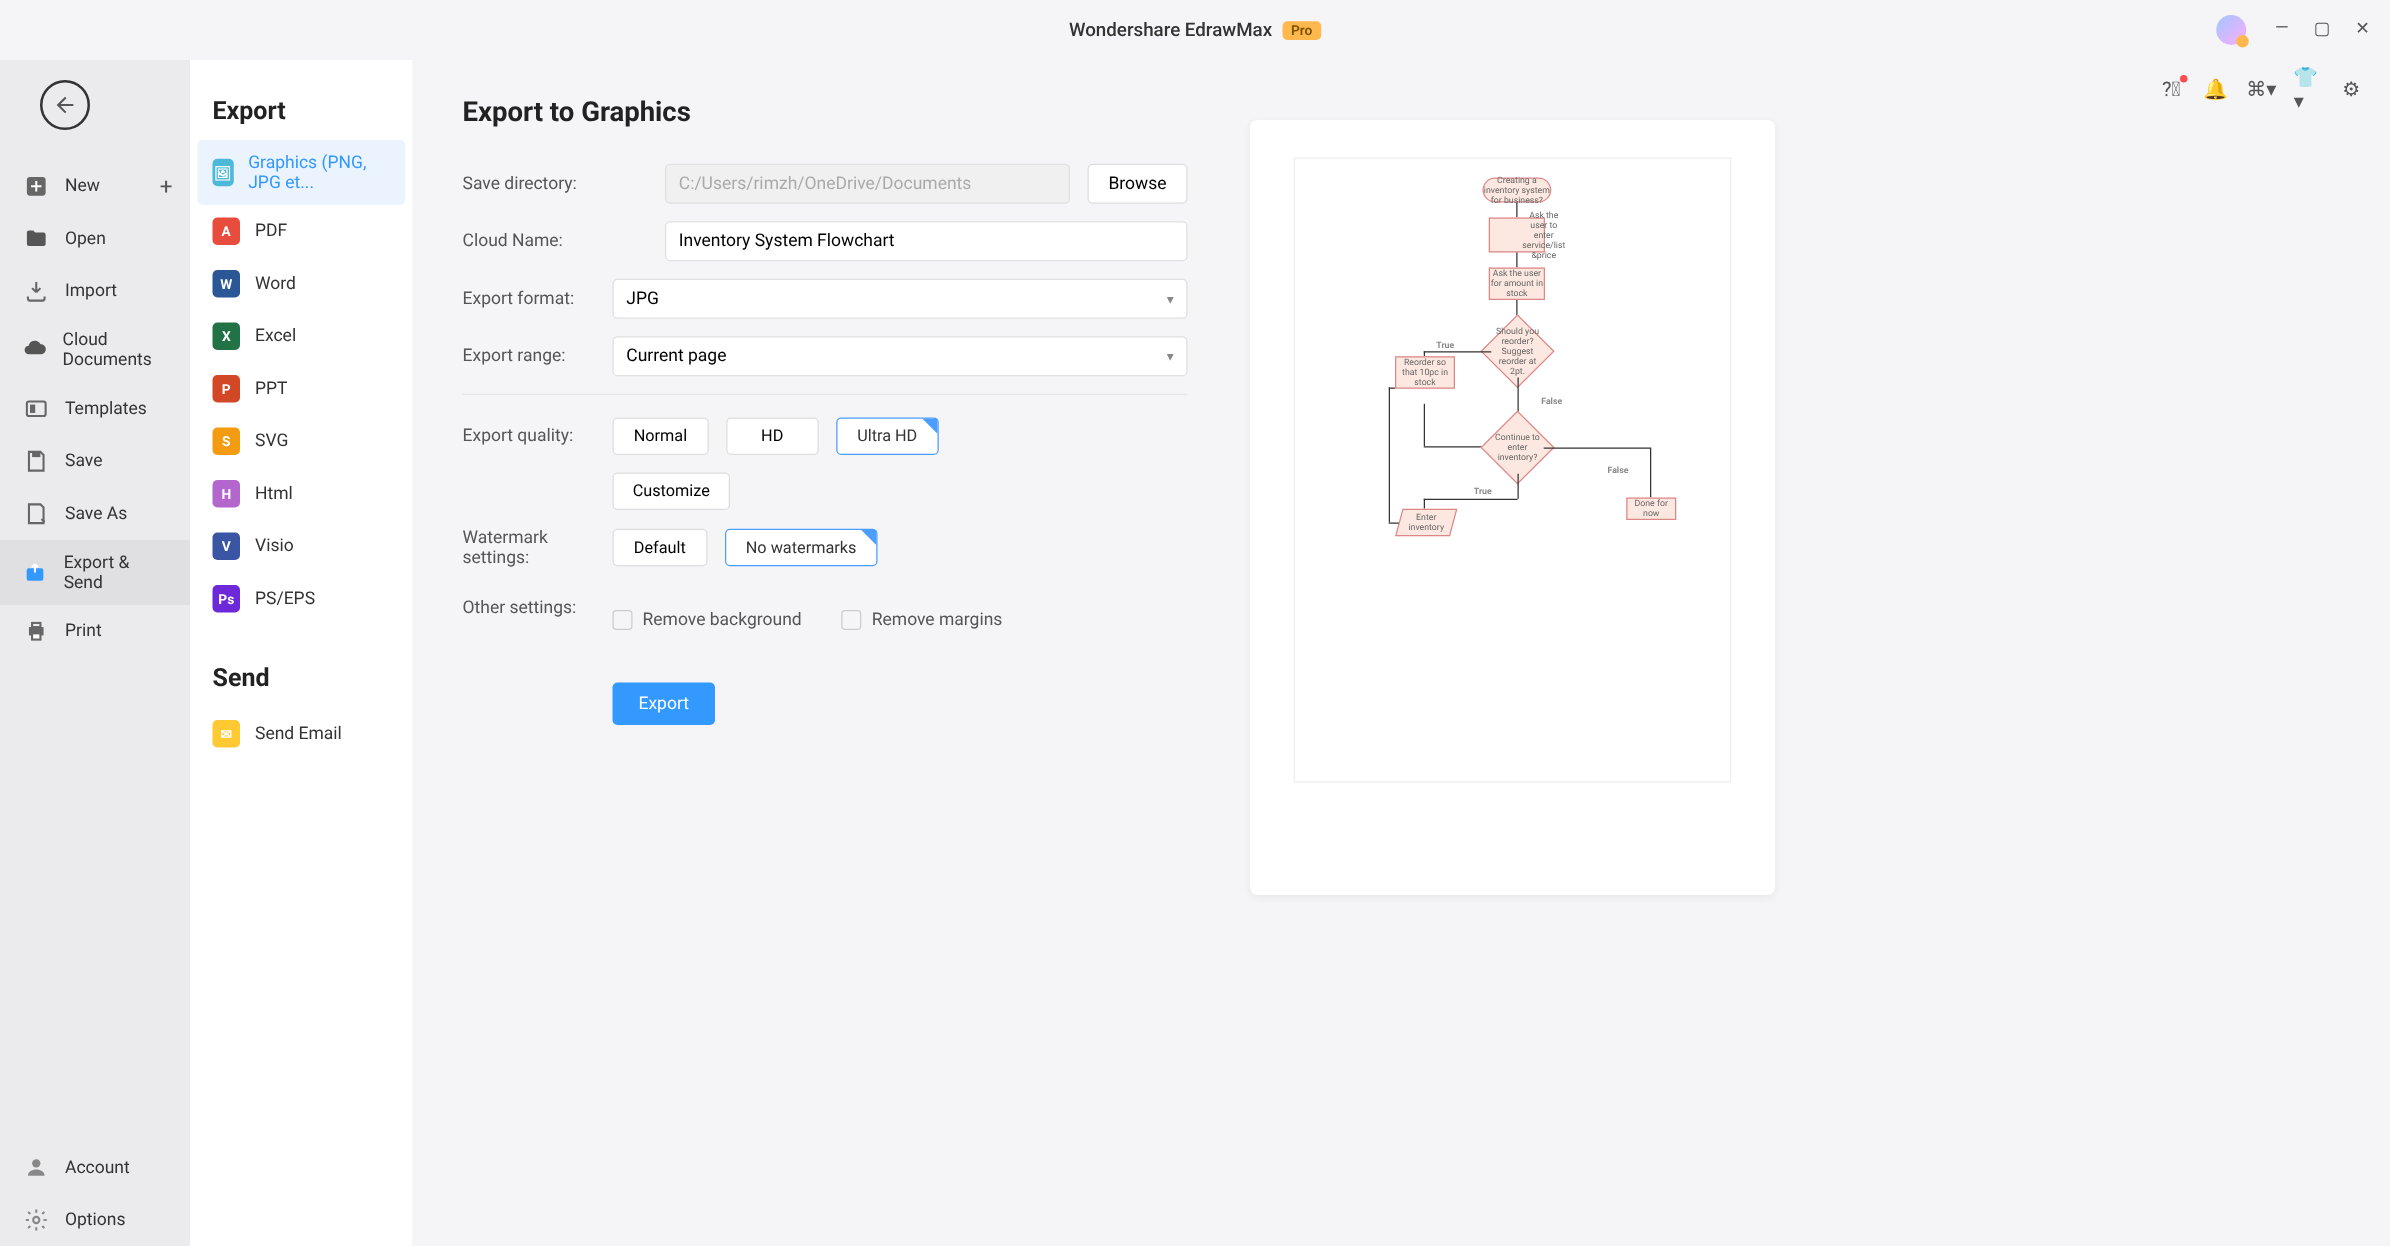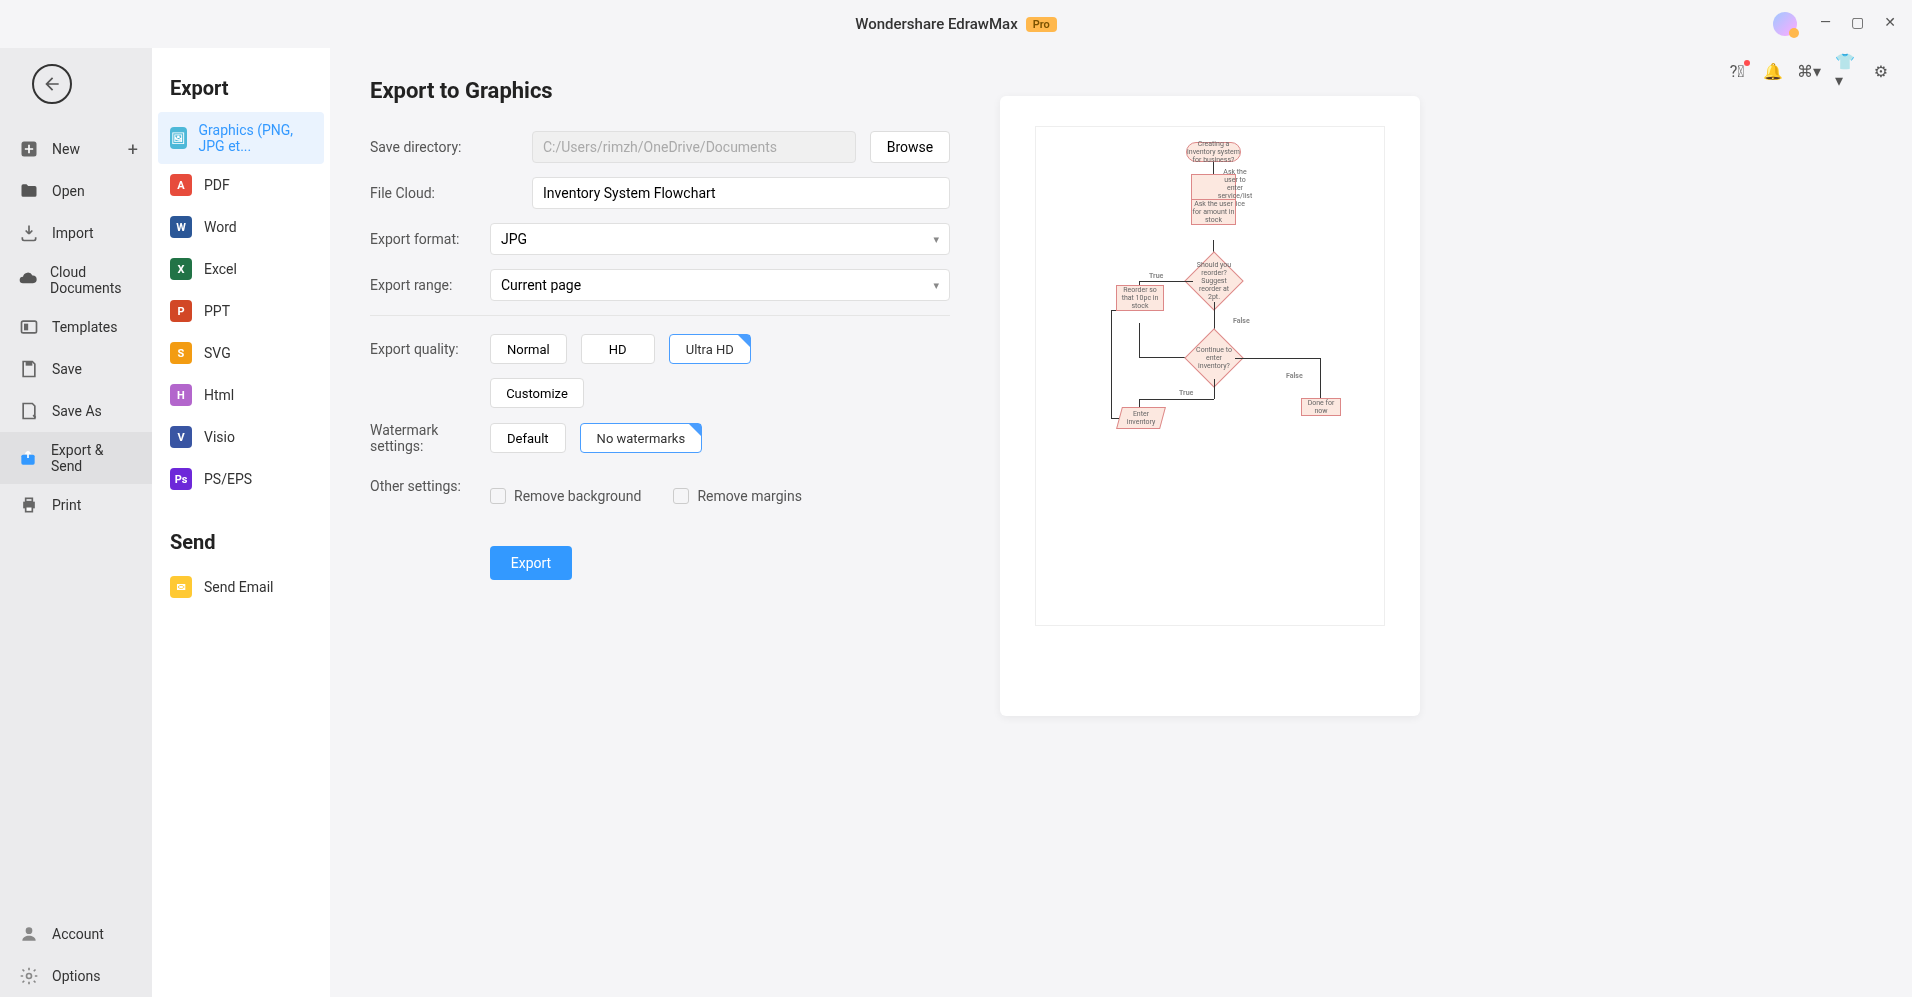--- a/index.html
+++ b/index.html
@@ -271,21 +271,21 @@
     <div class="form-section">
       <div class="form-title">Export to Graphics</div>
 
       <div class="form-row">
         <div class="form-label">Save directory:</div>
         <input class="form-input disabled" readonly="" value="C:/Users/rimzh/OneDrive/Documents" style="">
         <button class="browse-btn">Browse</button>
       </div>
 
       <div class="form-row">
-        <div class="form-label">File Cloud:</div>
+        <div class="form-label">Cloud Name:</div>
         <input class="form-input" value="Inventory System Flowchart" style="">
       </div>
 
       <div class="form-row">
         <div class="form-label">Export format:</div>
         <div class="form-select">
             <span>JPG</span>
           </div>
       </div>
 
@@ -341,21 +341,21 @@
       <div class="preview-page">
 
         <div class="fc round" style="left:150px; top:15px; width:55px; height:20px;">
             <span>Creating a inventory system for business?</span>
           </div>
         <div class="line v" style="left:177px; top:35px; height:12px;"></div>
         <div class="fc rect" style="left:155px; top:47px; width:45px; height:28px;padding-left:43px;">
             <span>Ask the user to enter service/list &amp;price</span>
           </div>
         <div class="line v" style="left:177px; top:75px; height:12px;"></div>
-        <div class="fc rect" style="left:155px; top:72px; width:45px; height:26px;">
+        <div class="fc rect" style="left:155px; top:87px; width:45px; height:26px;">
             <span>Ask the user for amount in stock</span>
           </div>
         <div class="line v" style="left:177px; top:113px; height:20px;"></div>
         <div class="fc dia" style="left:157px; top:133px; width:42px; height:42px;">
             <span>Should you reorder? Suggest reorder at 2pt.</span>
           </div>
         <div class="flabel" style="left:113px; top:145px;">True</div>
         <div class="flabel" style="left:197px; top:190px;">False</div>
         <div class="line h" style="left:103px; top:154px; width:54px;"></div>
         <div class="line v" style="left:103px; top:154px; height:16px;"></div>

